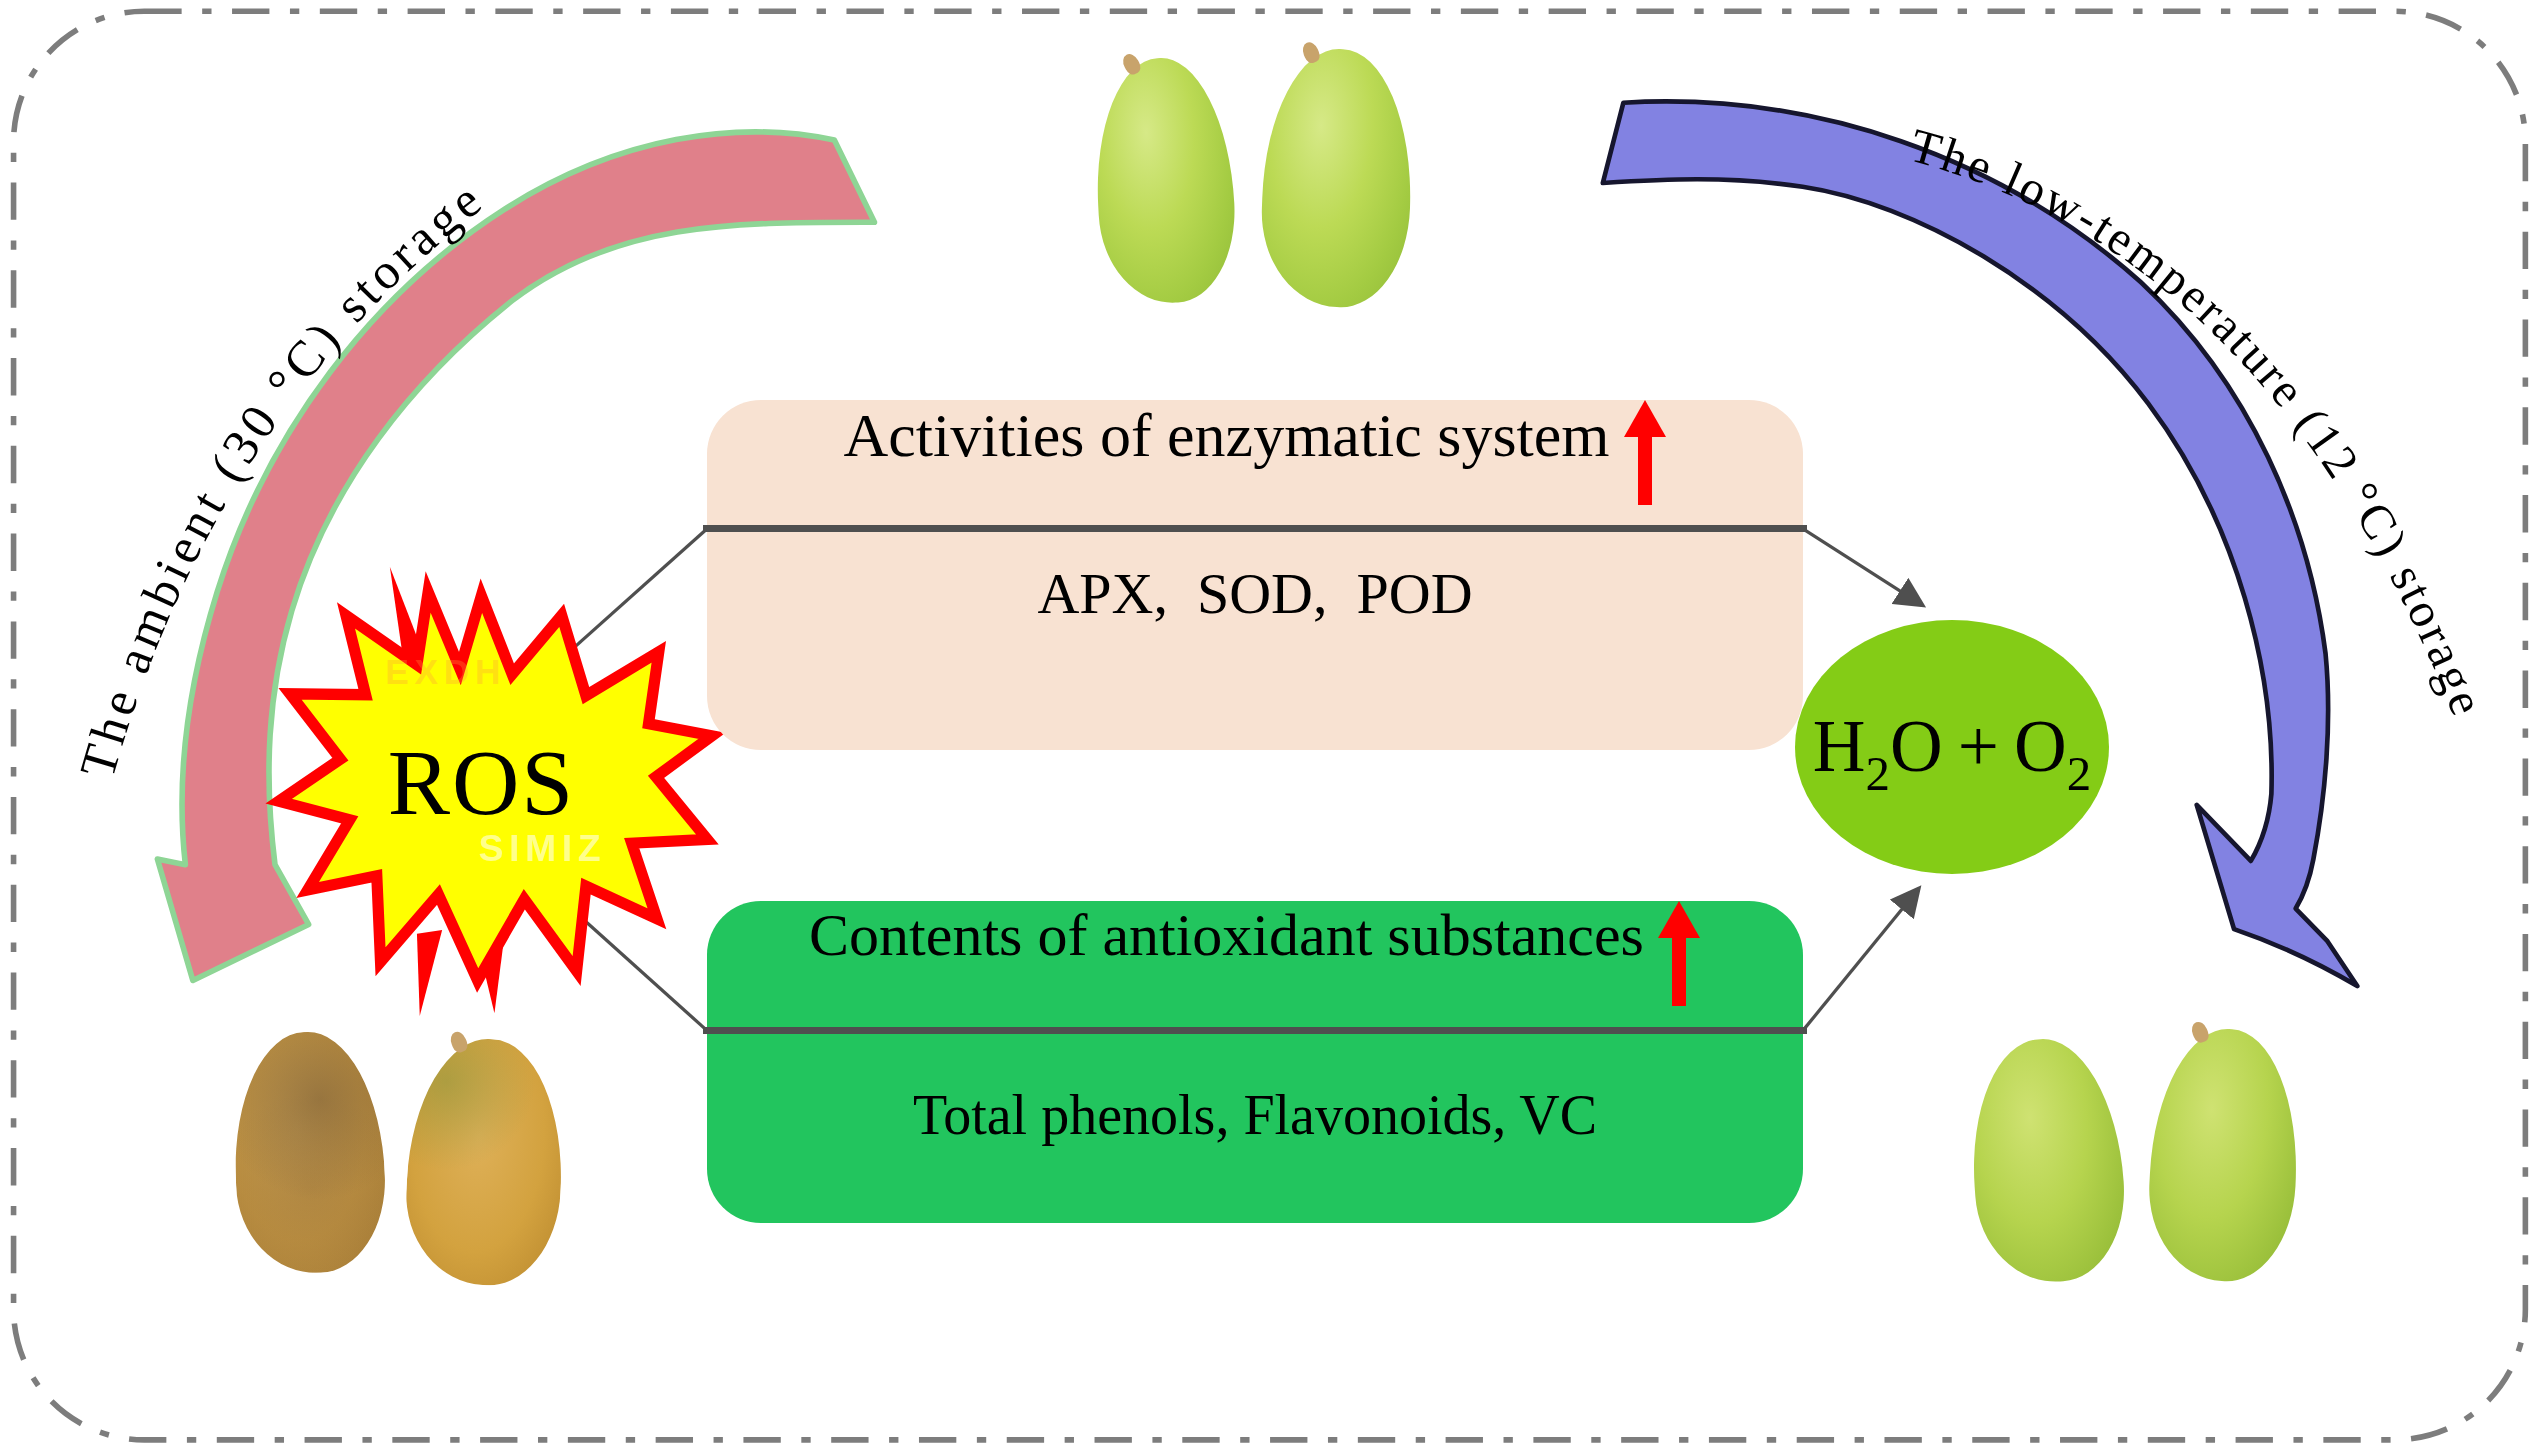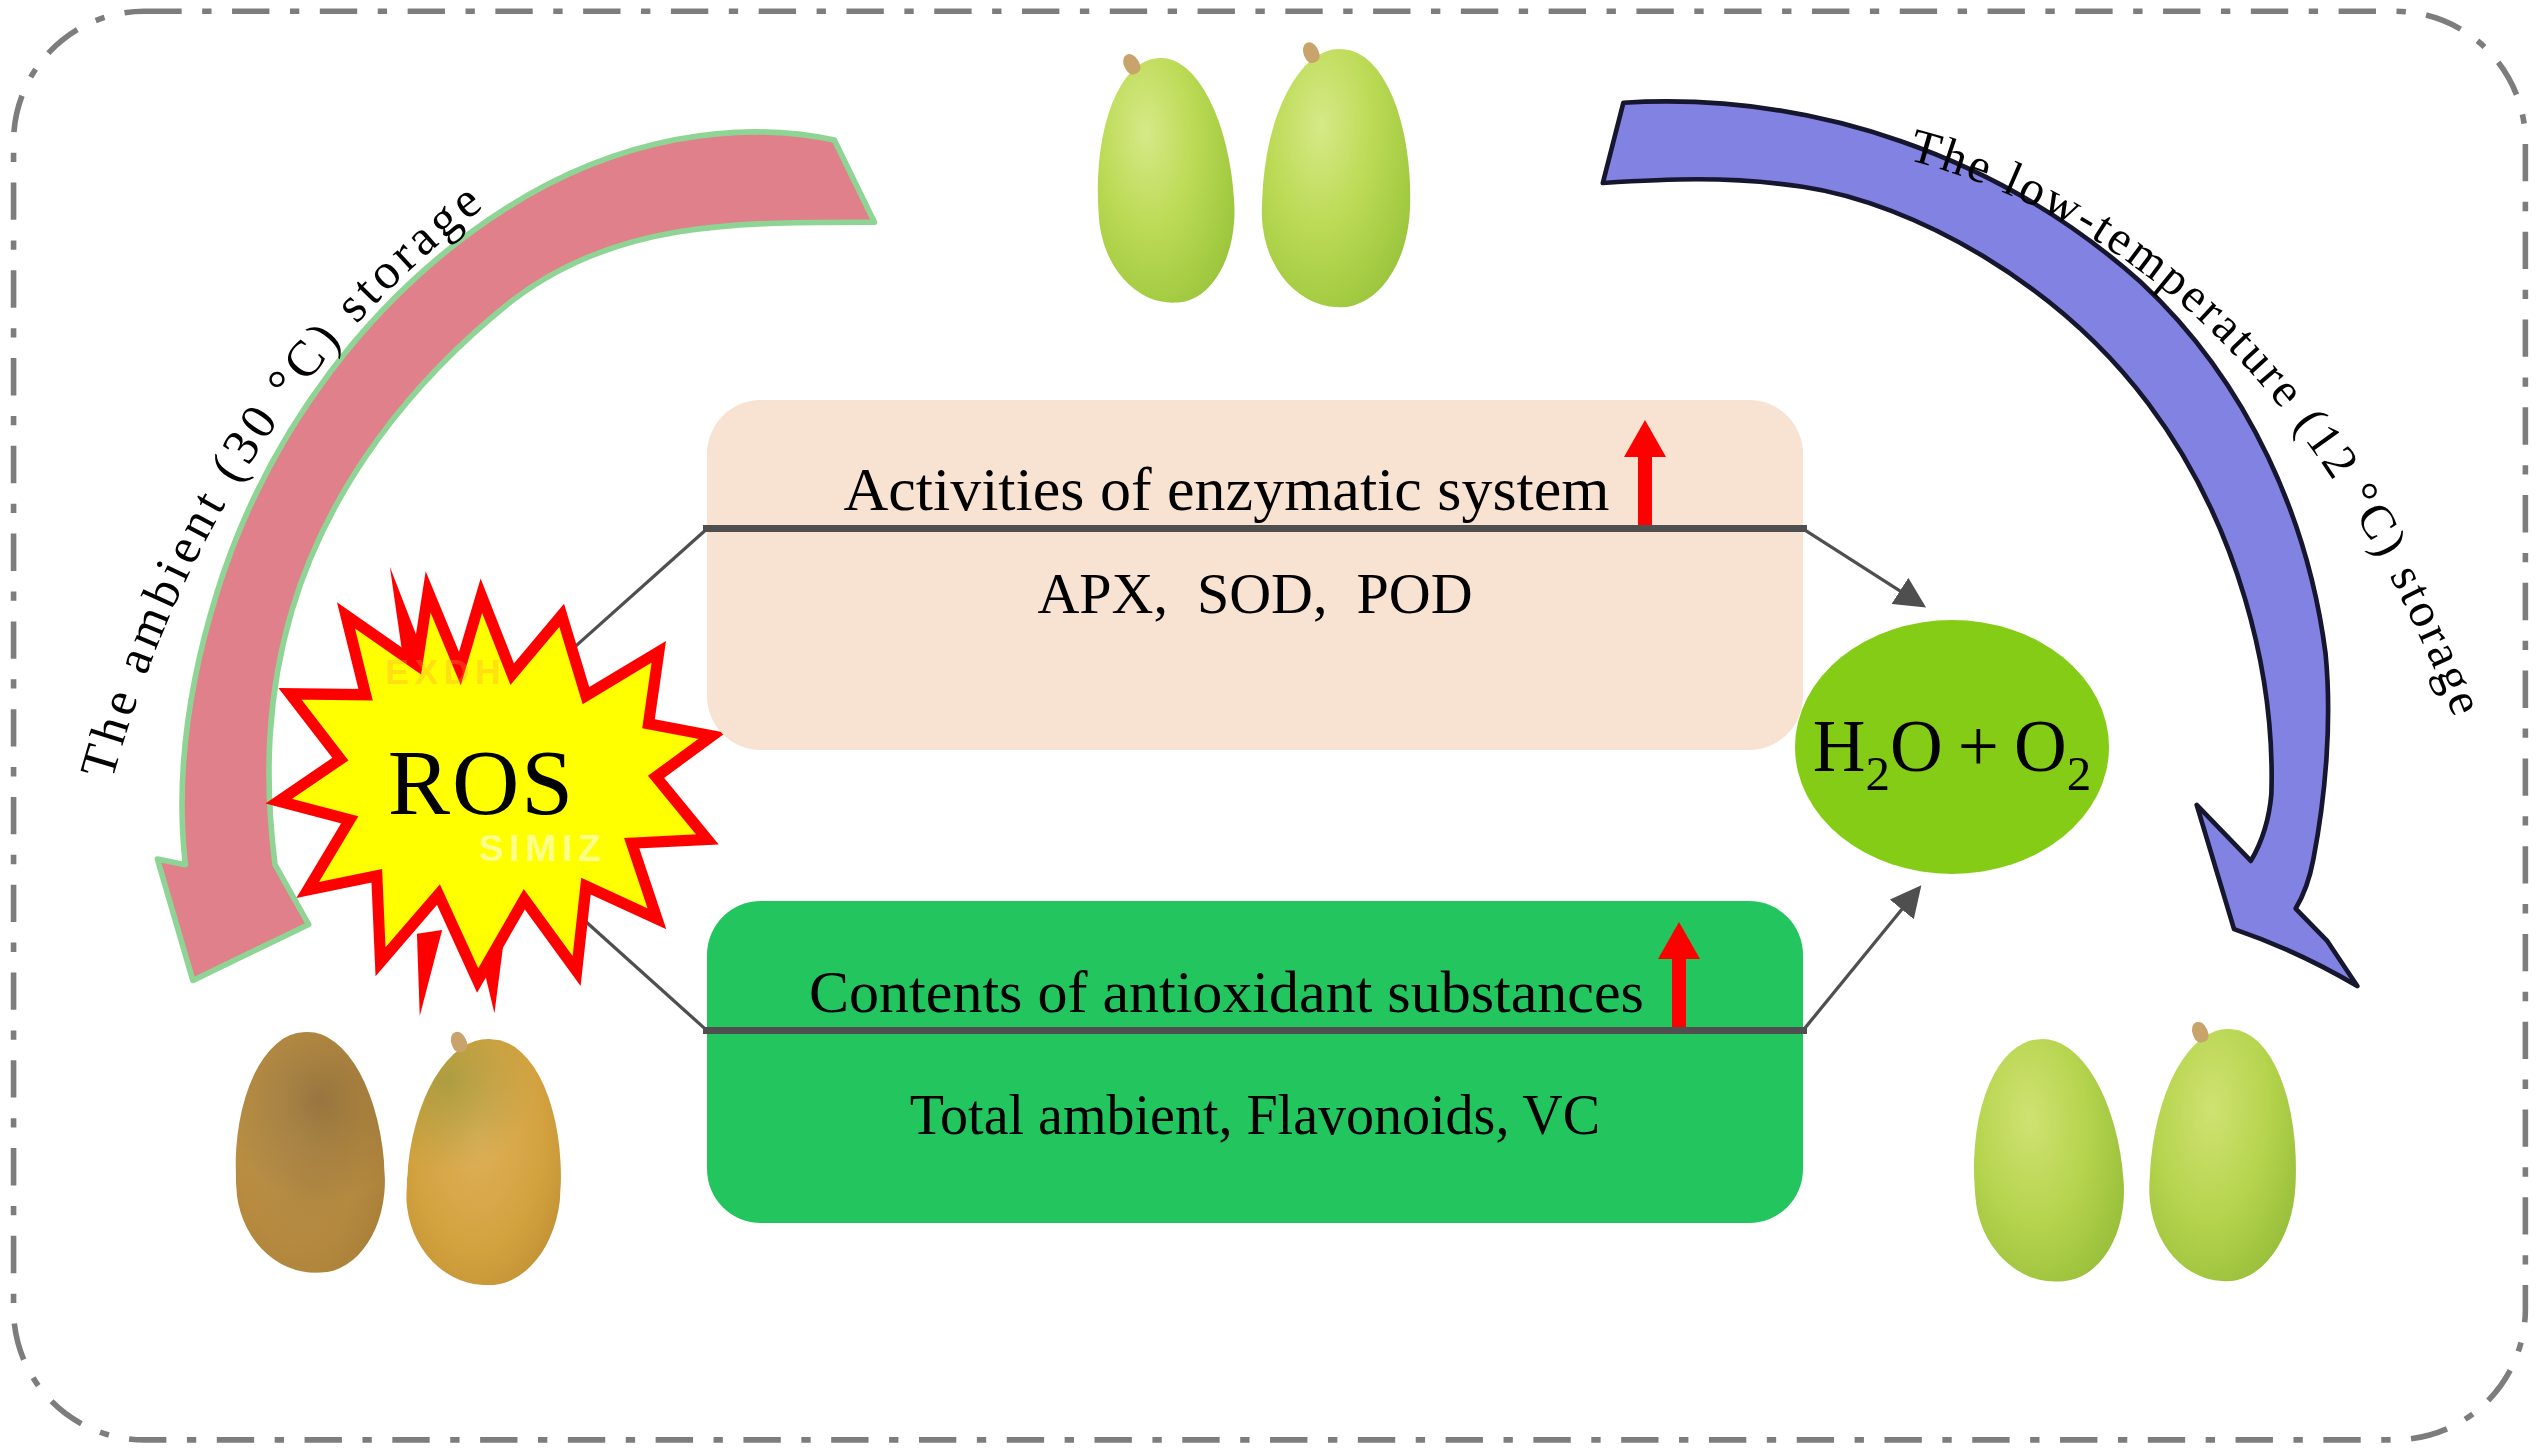--- a/index.html
+++ b/index.html
@@ -6,21 +6,21 @@
   .canvas {
     position:relative; width:2538px; height:1452px; background:#ffffff;
     overflow:hidden; font-family:"Liberation Serif", serif; color:#000;
   }
   .layer-svg { position:absolute; left:0; top:0; width:2538px; height:1452px; }
 
   
   .panel { position:absolute; border-radius:54px; }
   .panel-enzyme { left:707px; top:400px; width:1096px; height:350px; background:#f8e2d2; }
   .panel-antiox { left:707px; top:901px; width:1096px; height:322px; background:#22c55e; }
-  .title-row { display:flex; align-items:flex-end; justify-content:center; gap:14px; }
+  .title-row { display:flex; align-items:flex-start; justify-content:center; gap:14px; }
   .panel-enzyme .title-row { height:125px; font-size:62px; }
   .panel-antiox .title-row { height:126px; font-size:60px; }
   .divider { position:absolute; left:-3.7px; right:-3.7px; height:6.5px; background:#4f4f4f; }
   .panel-enzyme .divider { top:125px; }
   .panel-antiox .divider { top:126px; }
   .panel-content { position:absolute; left:0; right:0; display:flex; flex-direction:column; align-items:center; }
   .panel-enzyme .panel-content { top:132px; padding-top:28px; gap:16px; }
   .panel-antiox .panel-content { top:133px; padding-top:49px; }
   .enzyme-line1 { font-size:58px; white-space:pre; }
   .enzyme-line2 { font-size:56px; font-style:italic; white-space:pre; }
@@ -146,21 +146,21 @@
     </div>
   </div>
 
   <div class="panel panel-antiox">
     <div class="title-row">
       <span>Contents of antioxidant substances</span>
       <span class="up-arrow"></span>
     </div>
     <div class="divider"></div>
     <div class="panel-content">
-      <div class="antiox-line1">Total ambient, Flavonoids, VC</div>
+      <div class="antiox-line1">Total phenols, Flavonoids, VC</div>
     </div>
   </div>
 
   <div class="product-ellipse">
     <span>
       <span>H</span><span class="sub">2</span><span>O</span><span class="op">+</span><span>O</span><span class="sub">2</span>
     </span>
   </div>
 
 </div>

